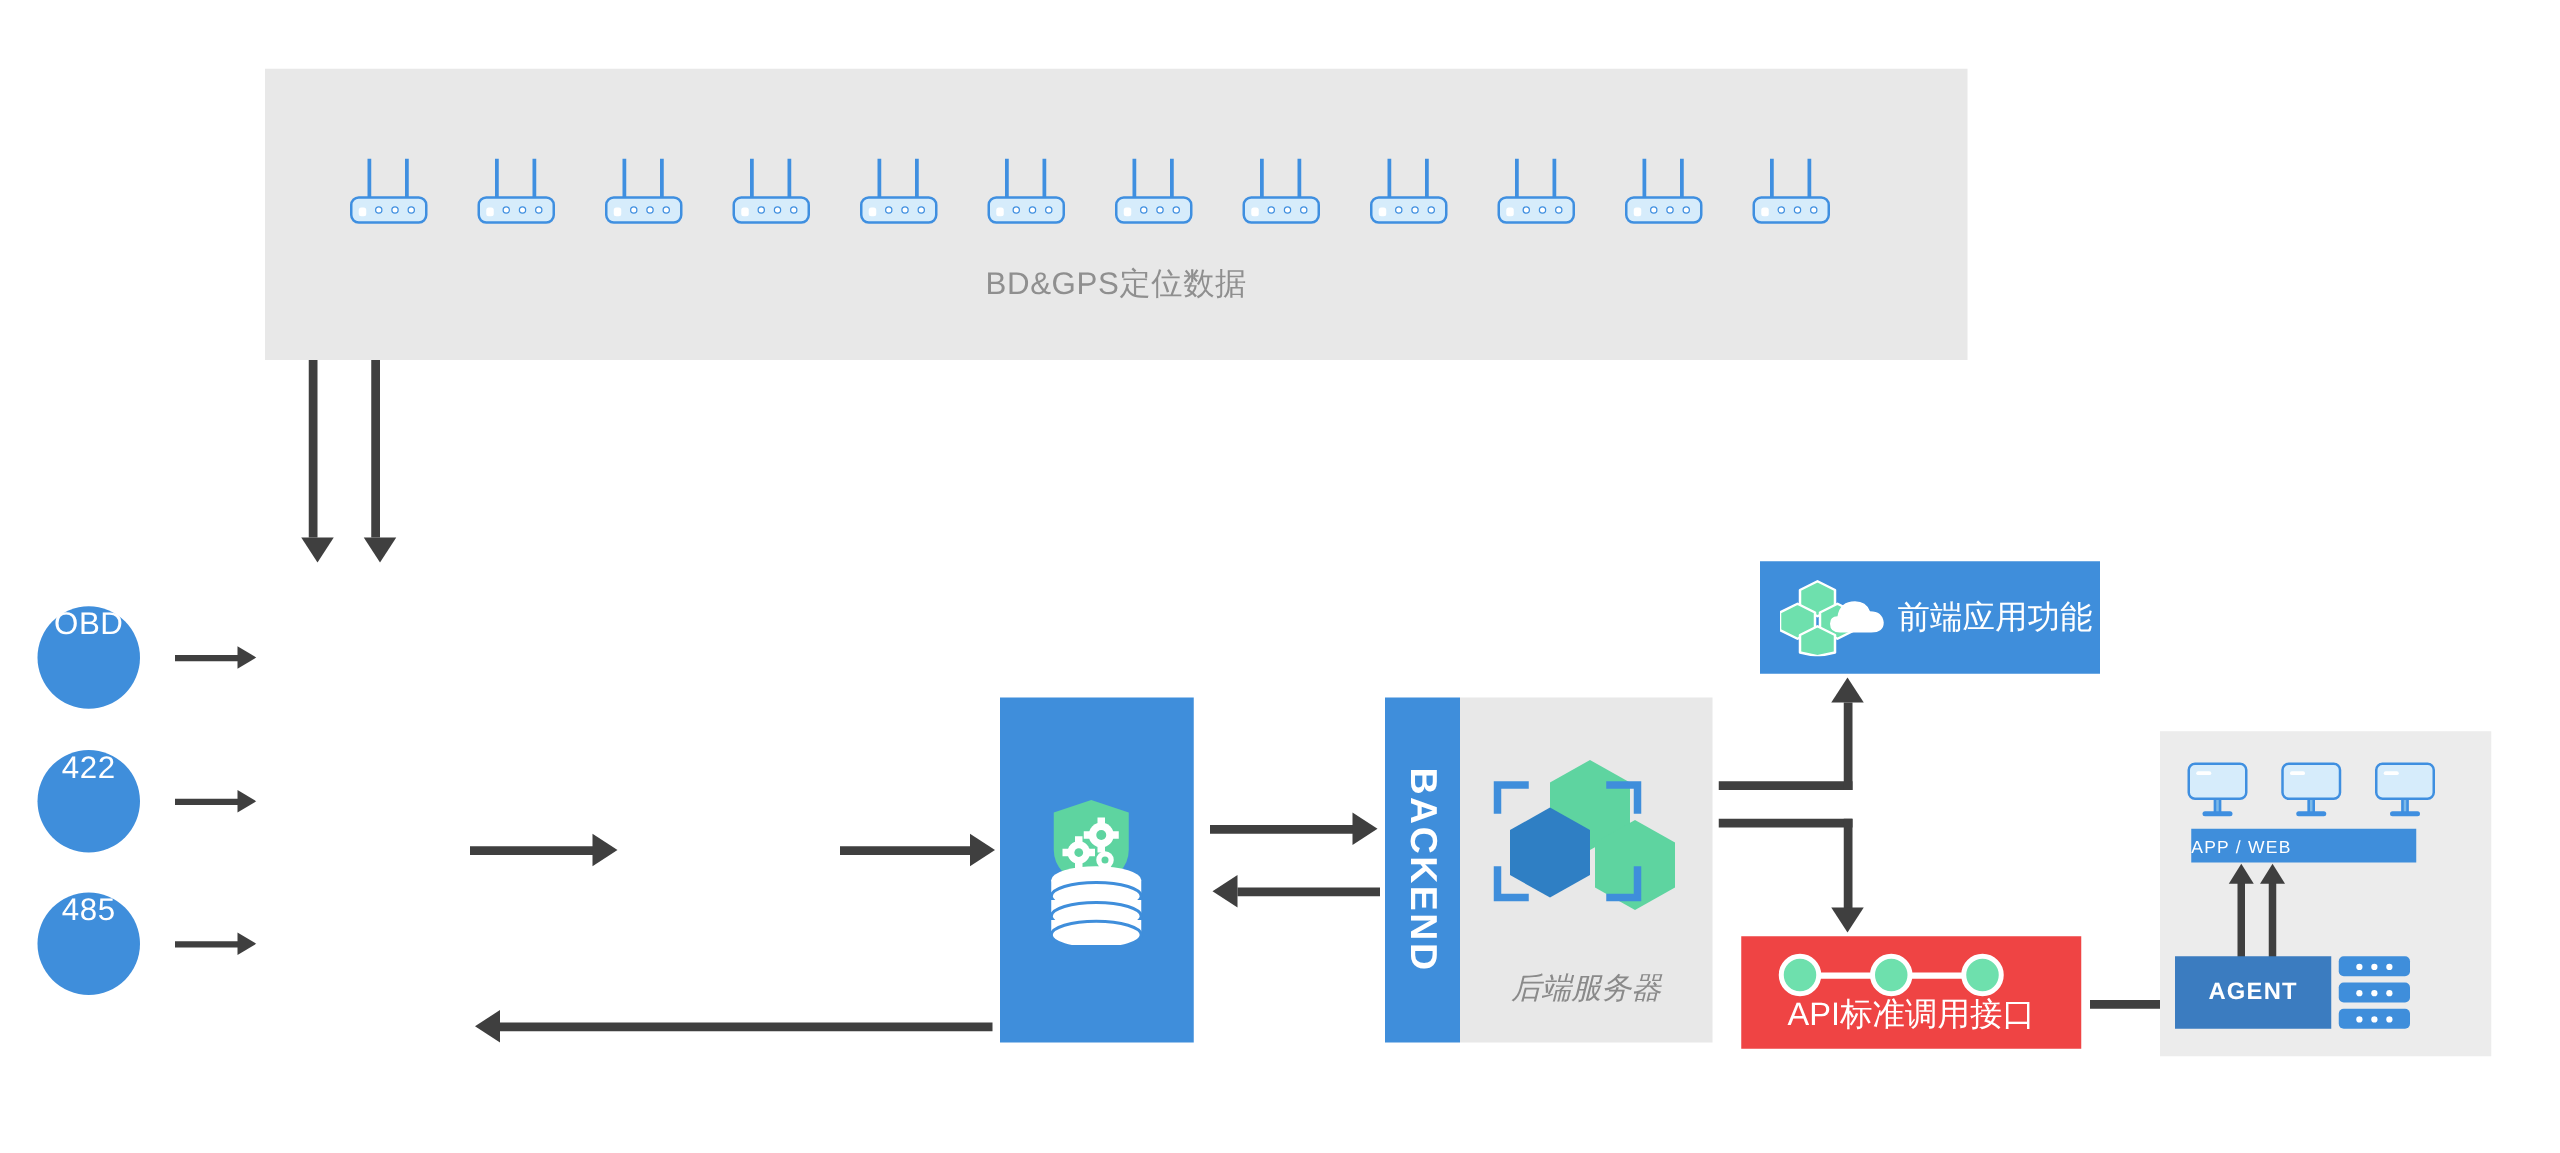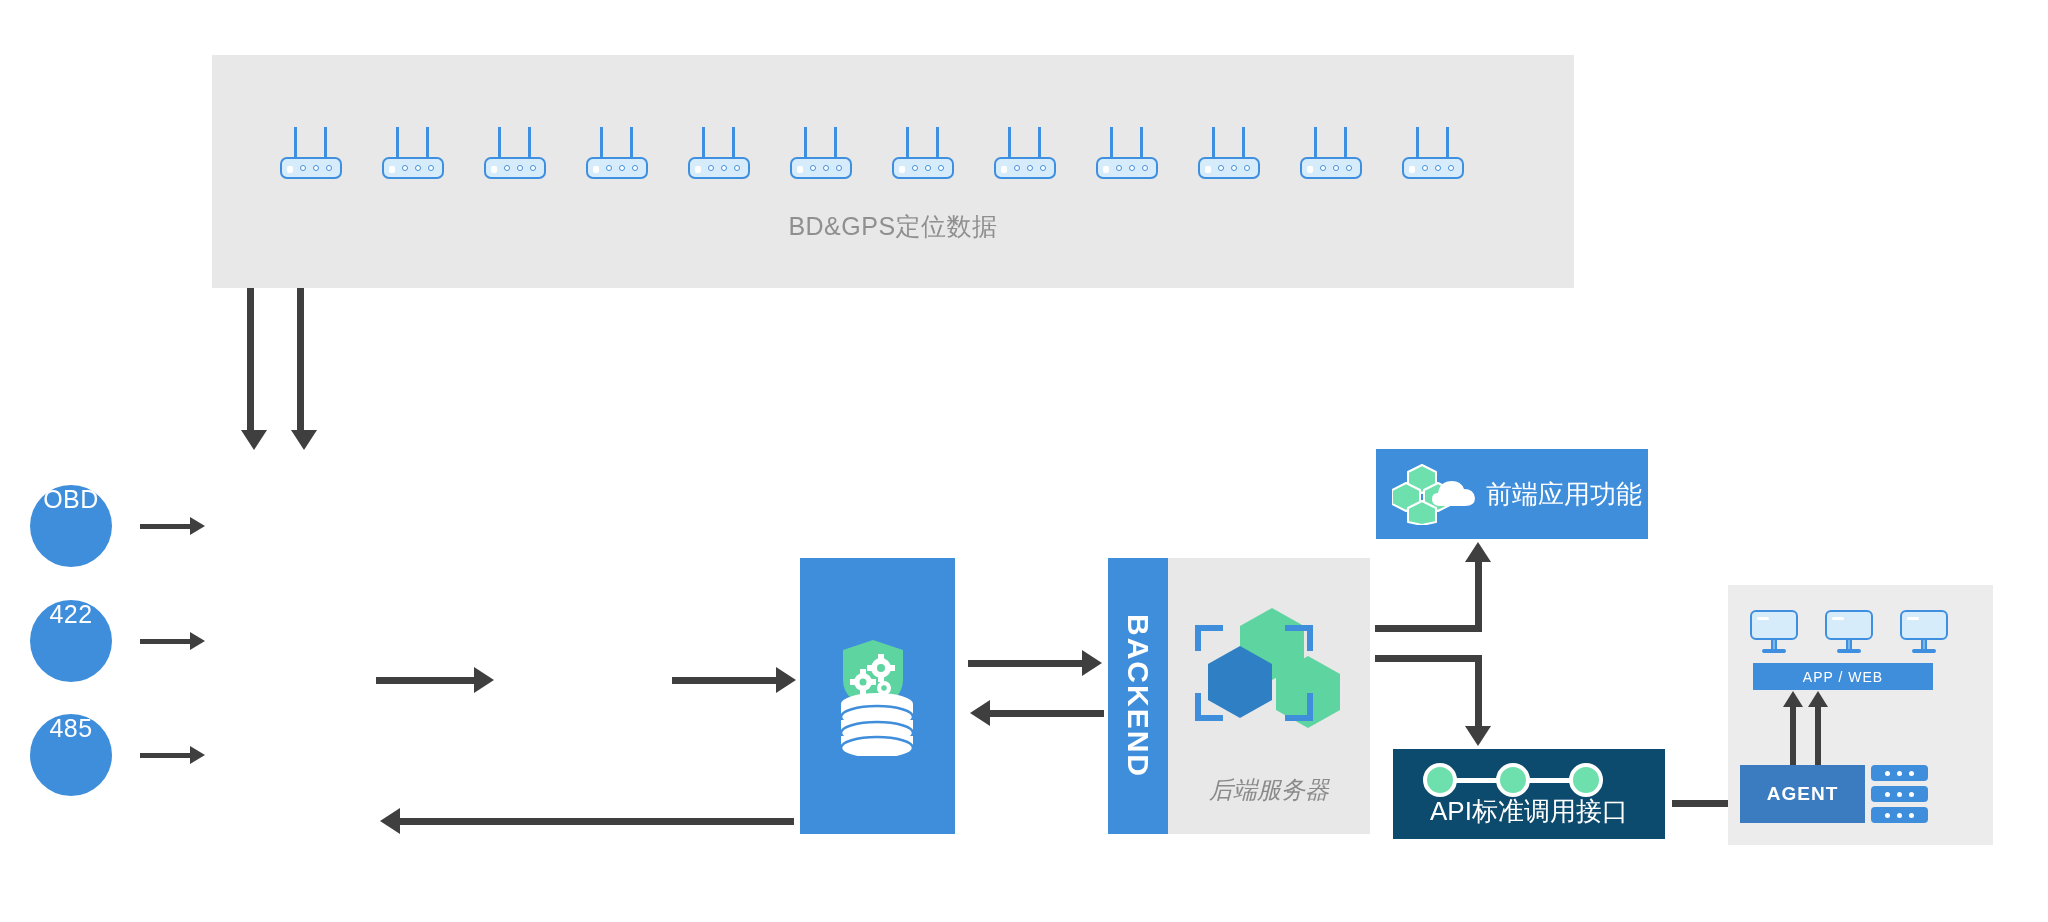--- a/index.html
+++ b/index.html
@@ -173,35 +173,35 @@
     background: #e8e8e8;
     font-style: italic;
   }
   #backend-label {
     position: absolute; left: 0; right: 0; bottom: 28px;
     text-align: center; color: #8a8a8a; font-size: 24px;
   }
 
   
   #frontend-block {
-    left: 1376px; top: 449px;
+    left: 1408px; top: 449px;
     width: 272px; height: 90px;
     background: #3f8edb;
   }
   #frontend-label {
     position: absolute; left: 110px; top: 50%;
     transform: translateY(-50%);
     color: #ffffff; font-size: 26px;
   }
 
   
   #api-block {
     left: 1393px; top: 749px;
     width: 272px; height: 90px;
-    background: #0c4a6e;
+    background: #ef4444;
   }
   #api-label {
     position: absolute; left: 0; right: 0; bottom: 10px;
     text-align: center; color: #ffffff; font-size: 26px;
   }
   #api-nodes {
     position: absolute; left: 30px; top: 14px;
     width: 180px; height: 34px;
   }
   #api-nodes .line {
@@ -241,21 +241,21 @@
   }
   .monitor .base {
     position: absolute; left: 12px; top: 39px;
     width: 24px; height: 4px; border-radius: 2px;
     background: #3f8fe0;
   }
   #appweb-bar {
     position: absolute; left: 25px; top: 78px;
     width: 180px; height: 27px;
     background: #3f8edb;
-    display: flex; align-items: center; justify-content: center;
+    display: flex; align-items: center; 
     color: #ffffff; font-size: 14px; letter-spacing: 1px;
   }
   #agent-box {
     position: absolute; left: 12px; top: 180px;
     width: 125px; height: 58px;
     background: #3b7cc0;
     display: flex; align-items: center; justify-content: center;
     color: #ffffff; font-size: 19px; font-weight: bold; letter-spacing: 1px;
   }
   .rack {

